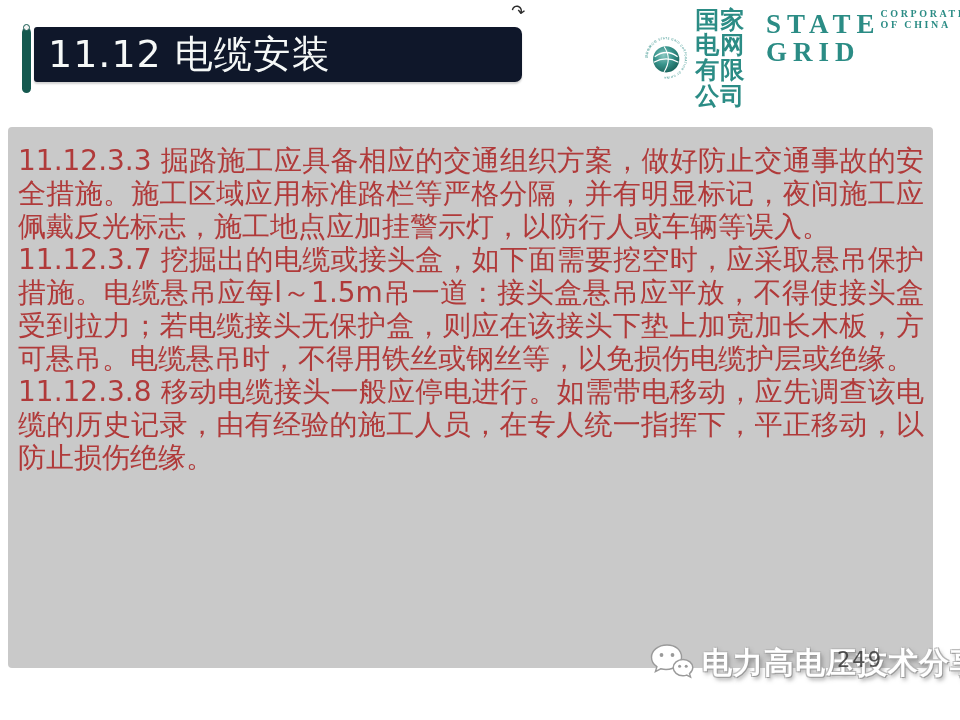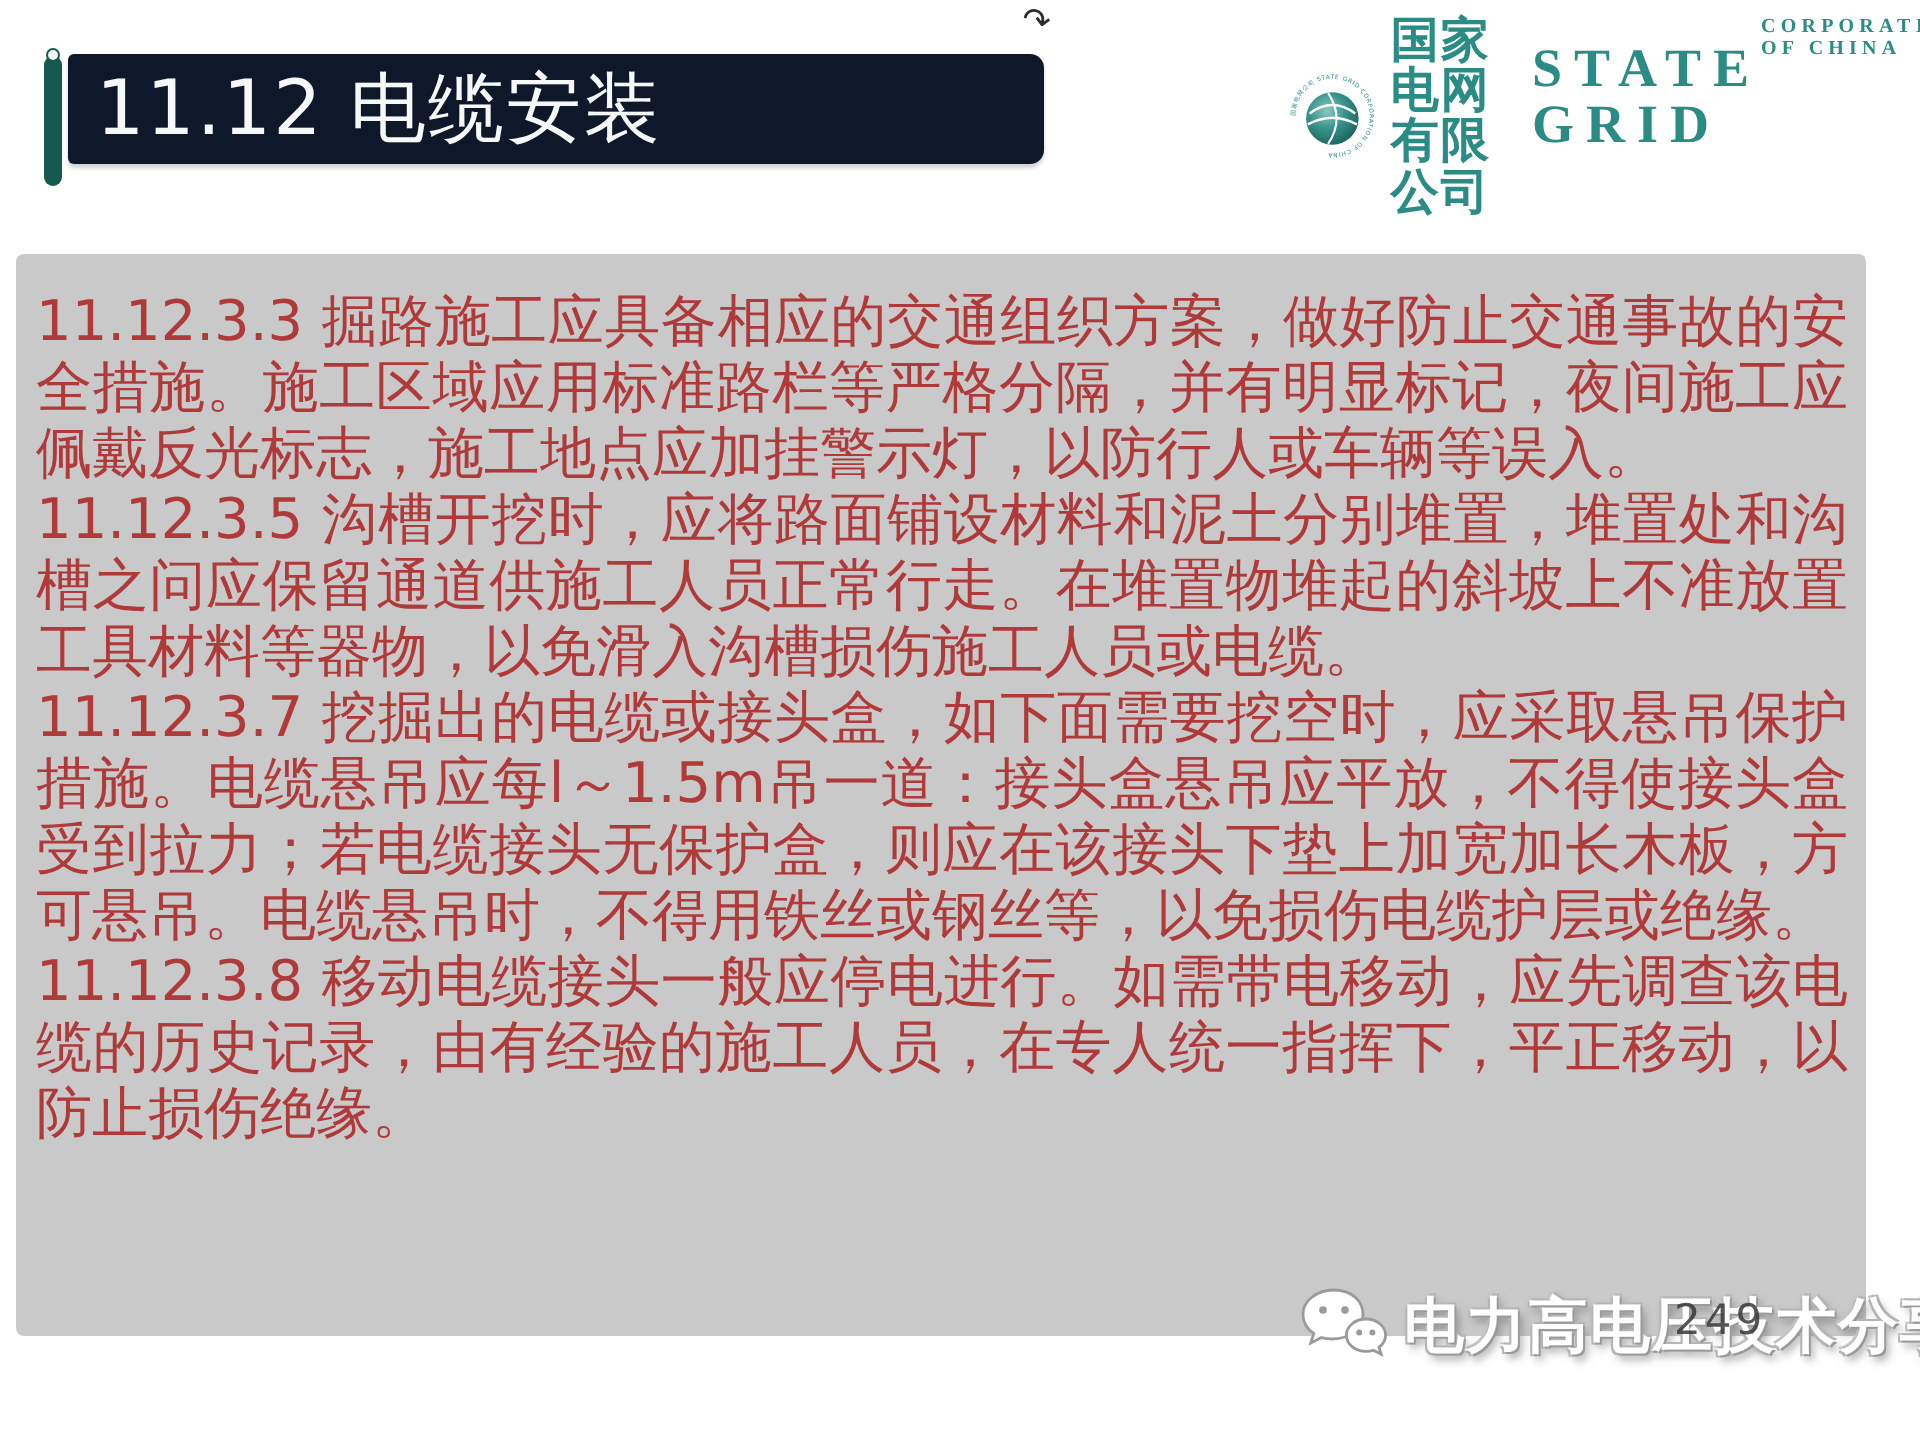--- a/index.html
+++ b/index.html
@@ -28,21 +28,21 @@
   }
   .slide-title{color:#f5f8f7;font-size:38px;letter-spacing:1px;}
   .logo{
     position:absolute;left:645px;top:8px;display:flex;align-items:center;gap:8px;
   }
   .logo-globe{width:88px;height:88px;}
   .logo-text{display:flex;color:#2b8c85;line-height:1.05;}
   .logo-cn{font-size:24px;font-weight:bold;letter-spacing:1px;}
   .logo-en1{
     font-family:"Liberation Serif","DejaVu Serif",serif;
-    font-size:27px;font-weight:bold;letter-spacing:6px;margin-top:12px;
+    font-size:27px;font-weight:bold;letter-spacing:6px;margin-top:2px;
   }
   .logo-en2{
     font-family:"Liberation Serif","DejaVu Serif",serif;
     font-size:10px;font-weight:bold;letter-spacing:2.6px;margin-top:1px;
   }
   .content-box{
     position:absolute;left:8px;top:127px;width:925px;height:541px;
     background:#c9c9c9;border-radius:4px;box-sizing:border-box;
     padding:17px 9px 0 10px;
   }
@@ -103,21 +103,20 @@
     </svg>
     <div class="logo-text">
       <div class="logo-cn">国家电网有限公司</div>
       <div class="logo-en1">STATE GRID</div>
       <div class="logo-en2">CORPORATION OF CHINA</div>
     </div>
   </div>
 
   <div class="content-box">
     <p>11.12.3.3  掘路施工应具备相应的交通组织方案，做好防止交通事故的安全措施。施工区域应用标准路栏等严格分隔，并有明显标记，夜间施工应佩戴反光标志，施工地点应加挂警示灯，以防行人或车辆等误入。</p>
-    <p>11.12.3.5  沟槽开挖时，应将路面铺设材料和泥土分别堆置，堆置处和沟槽之问应保留通道供施工人员正常行走。在堆置物堆起的斜坡上不准放置工具材料等器物，以免滑入沟槽损伤施工人员或电缆。</p>
     <p>11.12.3.7  挖掘出的电缆或接头盒，如下面需要挖空时，应采取悬吊保护措施。电缆悬吊应每l～1.5m吊一道：接头盒悬吊应平放，不得使接头盒受到拉力；若电缆接头无保护盒，则应在该接头下垫上加宽加长木板，方可悬吊。电缆悬吊时，不得用铁丝或钢丝等，以免损伤电缆护层或绝缘。</p>
     <p>11.12.3.8  移动电缆接头一般应停电进行。如需带电移动，应先调查该电缆的历史记录，由有经验的施工人员，在专人统一指挥下，平正移动，以防止损伤绝缘。</p>
   </div>
 
   <div class="watermark">
     <svg width="48" height="42" viewBox="0 0 48 42">
       <path d="M19,3 C10,3 3.5,8.6 3.5,15.2 c0,3.9 2.1,7.3 5.4,9.5 l-1.5,4.8 5.3,-2.7 c1.7,0.4 3.6,0.7 5.3,0.7 9,0 15.5,-5.6 15.5,-12.3 S28,3 19,3 z" fill="#ffffff" stroke="#9a9a9a" stroke-width="1.4"></path>
       <circle cx="13.5" cy="13" r="1.9" fill="#9a9a9a"></circle>
       <circle cx="24.5" cy="13" r="1.9" fill="#9a9a9a"></circle>
       <path d="M35,17.5 c-5.4,0 -9.8,3.6 -9.8,8.1 0,4.5 4.4,8.1 9.8,8.1 1.3,0 2.6,-0.2 3.7,-0.6 l3.9,2 -1.1,-3.5 c2,-1.5 3.3,-3.6 3.3,-6 0,-4.5 -4.4,-8.1 -9.8,-8.1 z" fill="#ffffff" stroke="#9a9a9a" stroke-width="1.4"></path>

